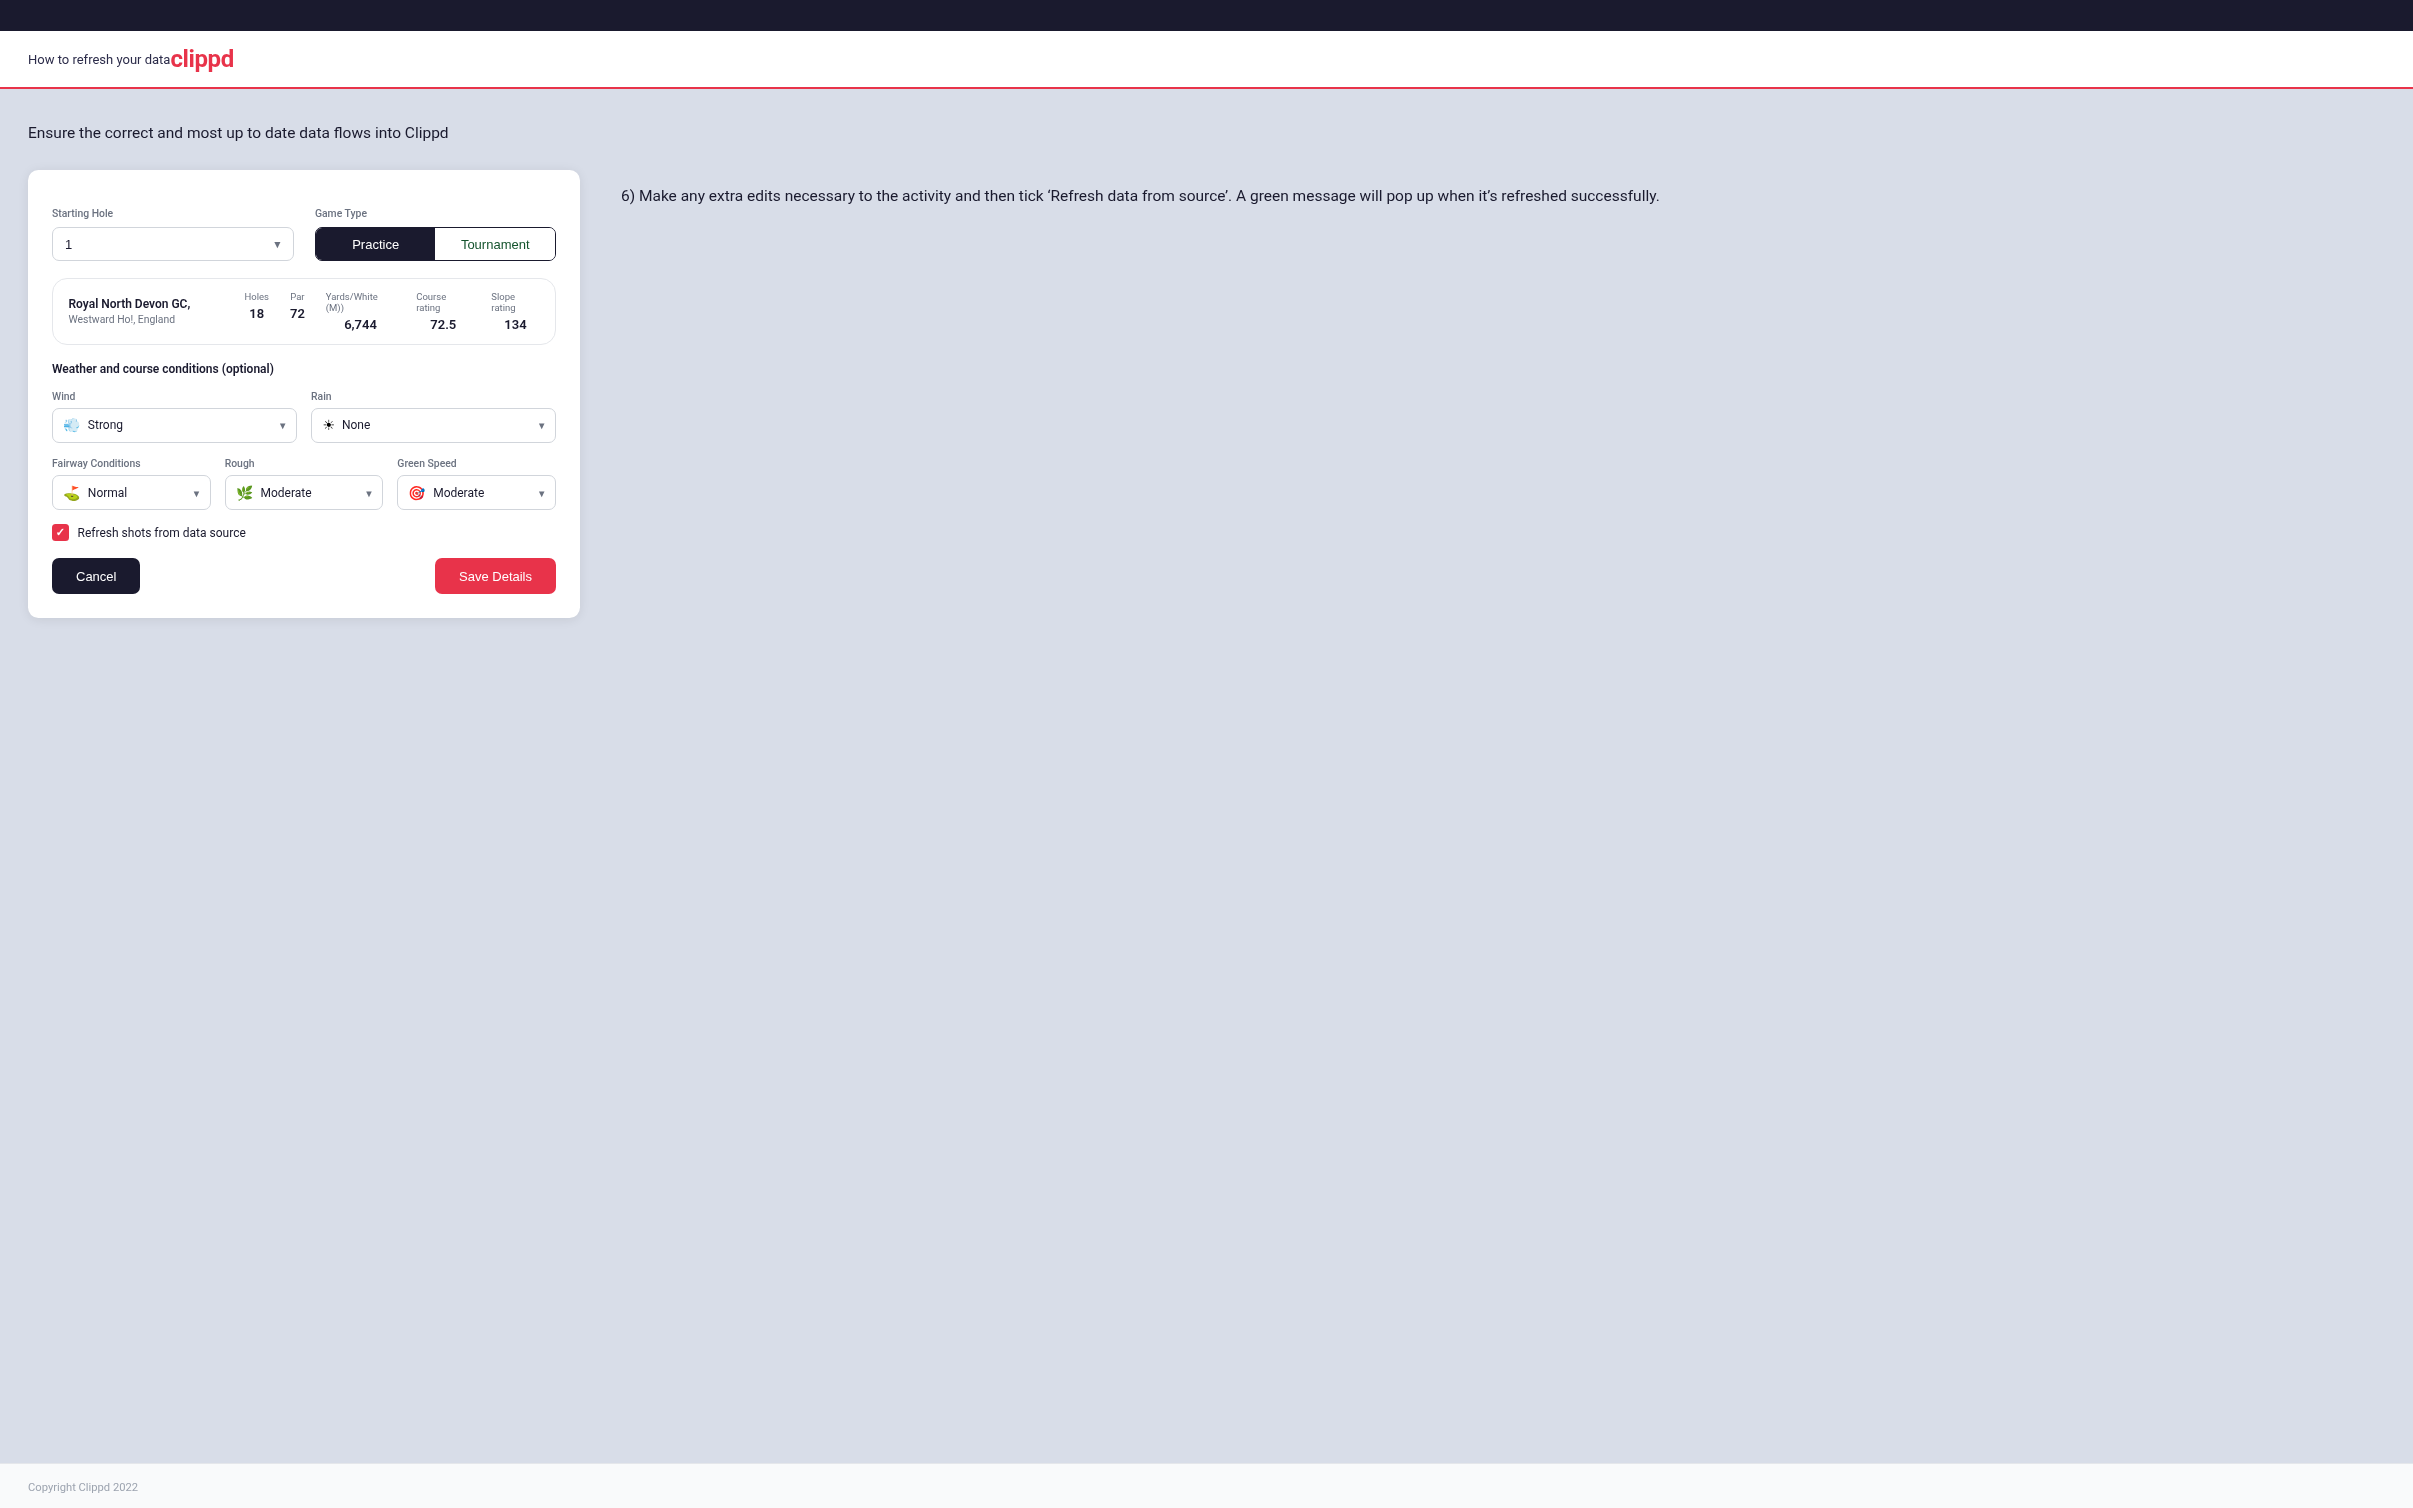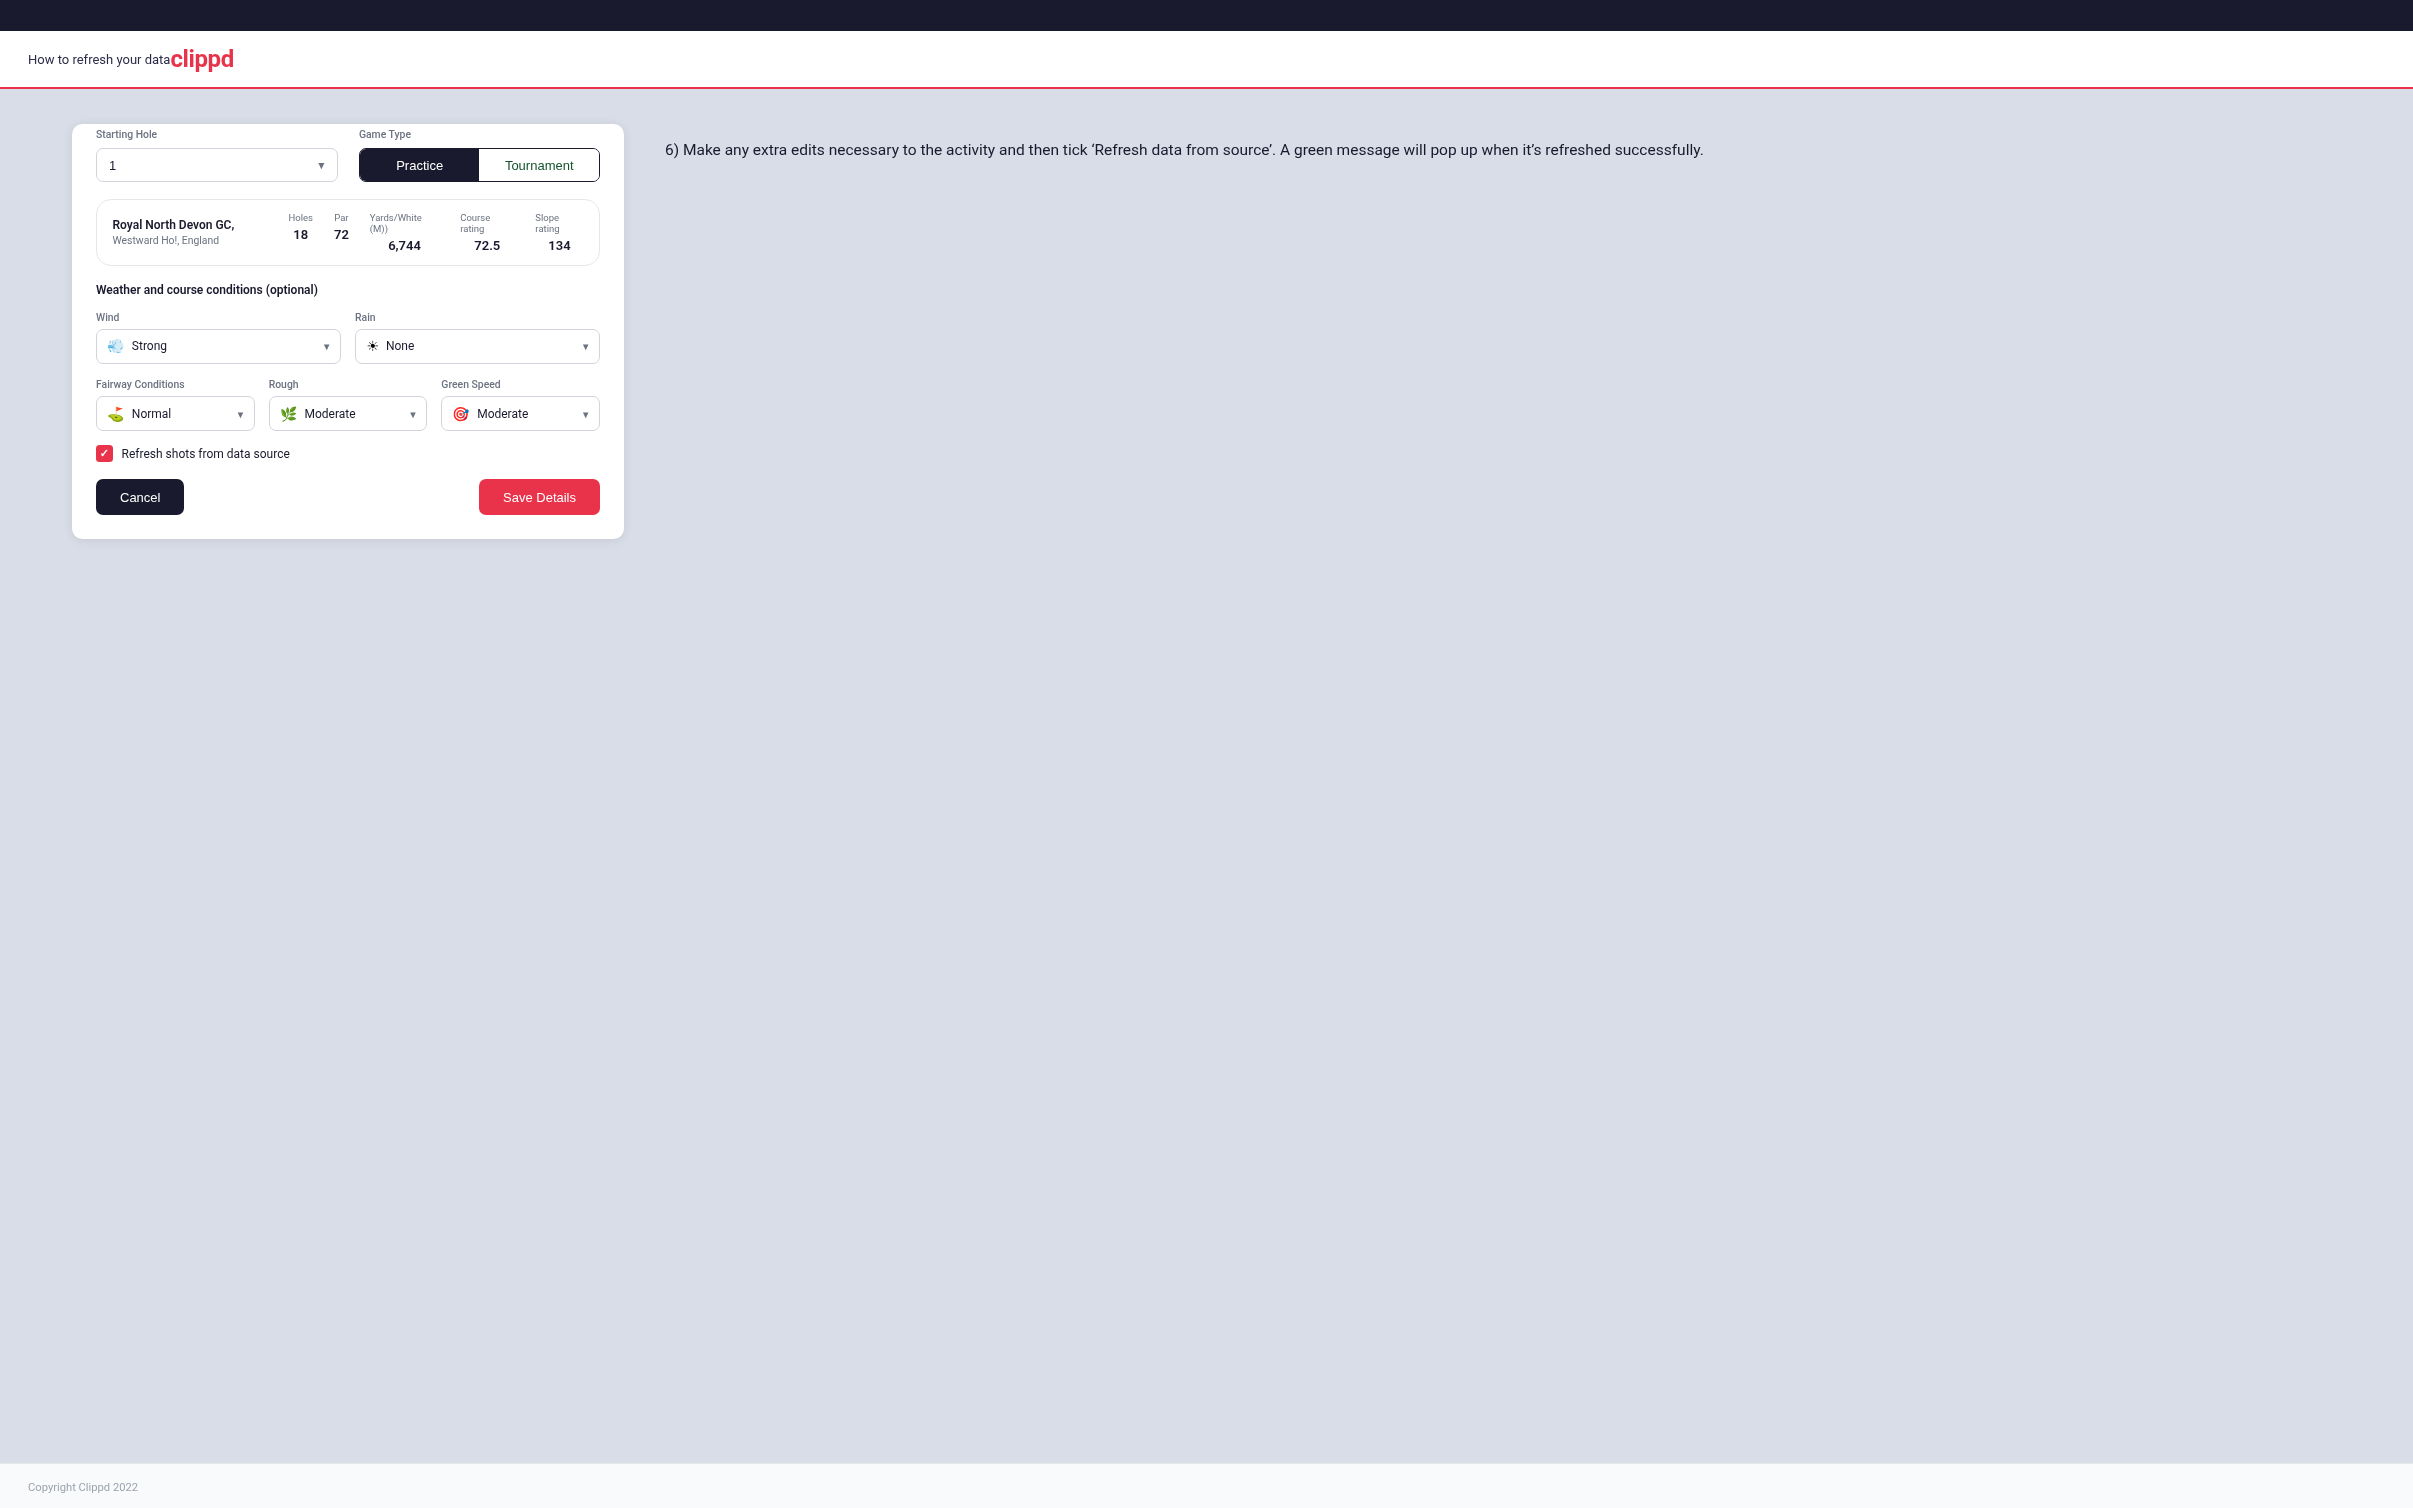--- a/index.html
+++ b/index.html
@@ -55,25 +55,24 @@
       margin-bottom: 28px;
     }
     .content-row {
       display: flex;
       gap: 41px;
       align-items: flex-start;
     }
     .form-card {
       background: #ffffff;
       border-radius: 10.4px;
-      padding: 4px 24px 24px 24px;
+      padding: 37px 24px 24px 24px;
       flex: 0 0 552px;
       max-width: 552px;
       box-shadow: 0 1.7px 10.4px rgba(0,0,0,0.08);
-      margin-left: 44px;
     }
     .form-section-top {
       display: flex;
       gap: 21px;
       margin-bottom: 17px;
     }
     .form-group {
       display: flex;
       flex-direction: column;
     }
@@ -306,20 +305,21 @@
 <body>
 
 <div class="top-bar"></div>
 
 <div class="header">
   <span class="header-title">How to refresh your data</span>
   <span class="logo">clippd</span>
 </div>
 
 <div class="main-content">
+  <p class="page-subheading">Ensure the correct and most up to date data flows into Clippd</p>
 
   <div class="content-row">
 
     <div class="form-card">
 
       <div class="form-section-top">
         <div class="form-group starting-hole">
           <label class="form-label">Starting Hole</label>
           <div class="select-wrapper">
             <select>

